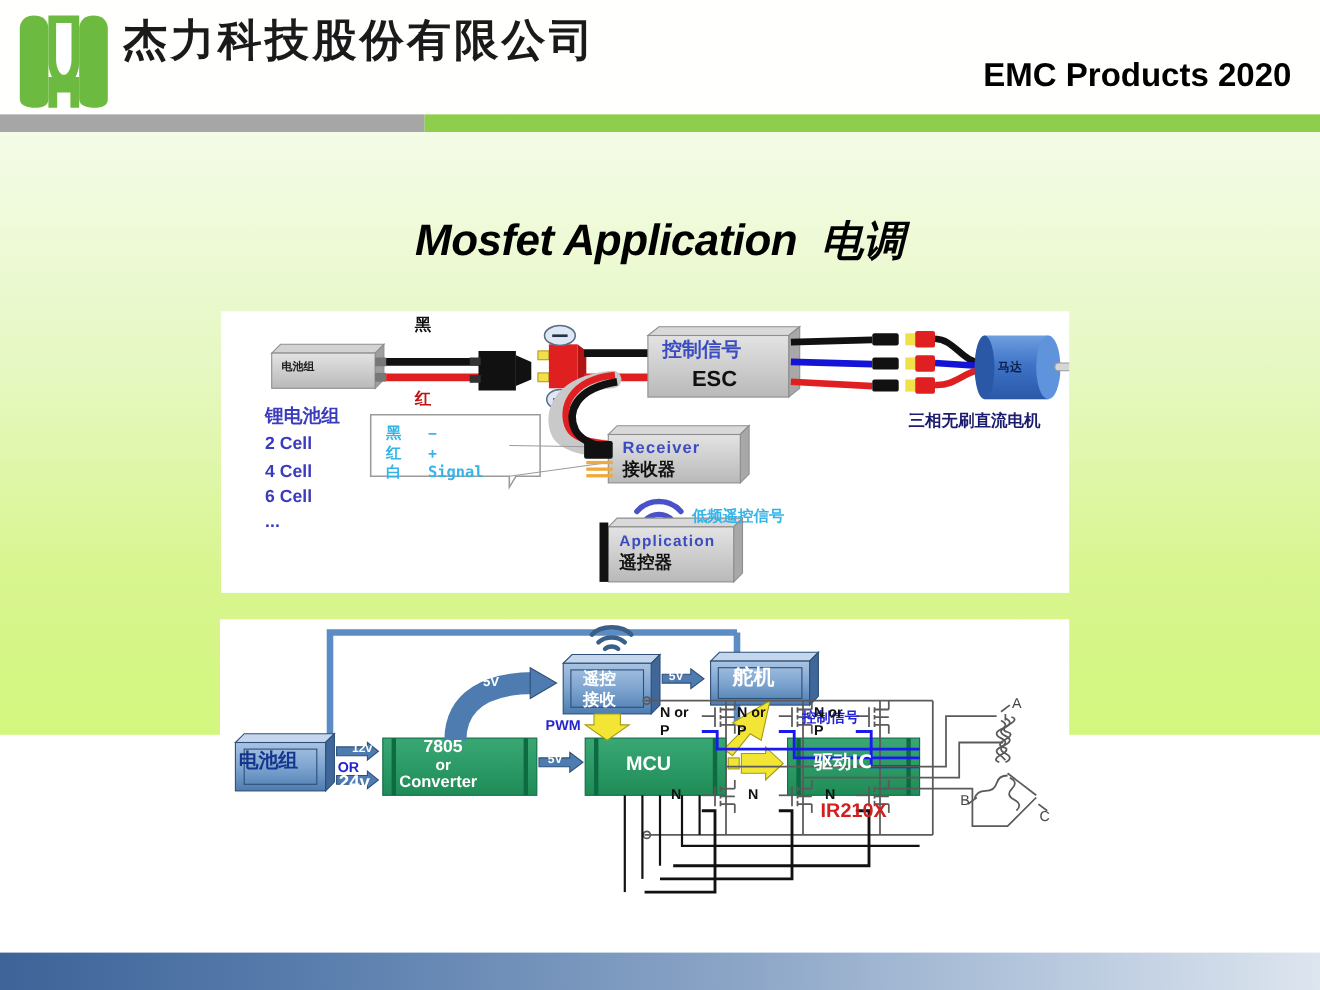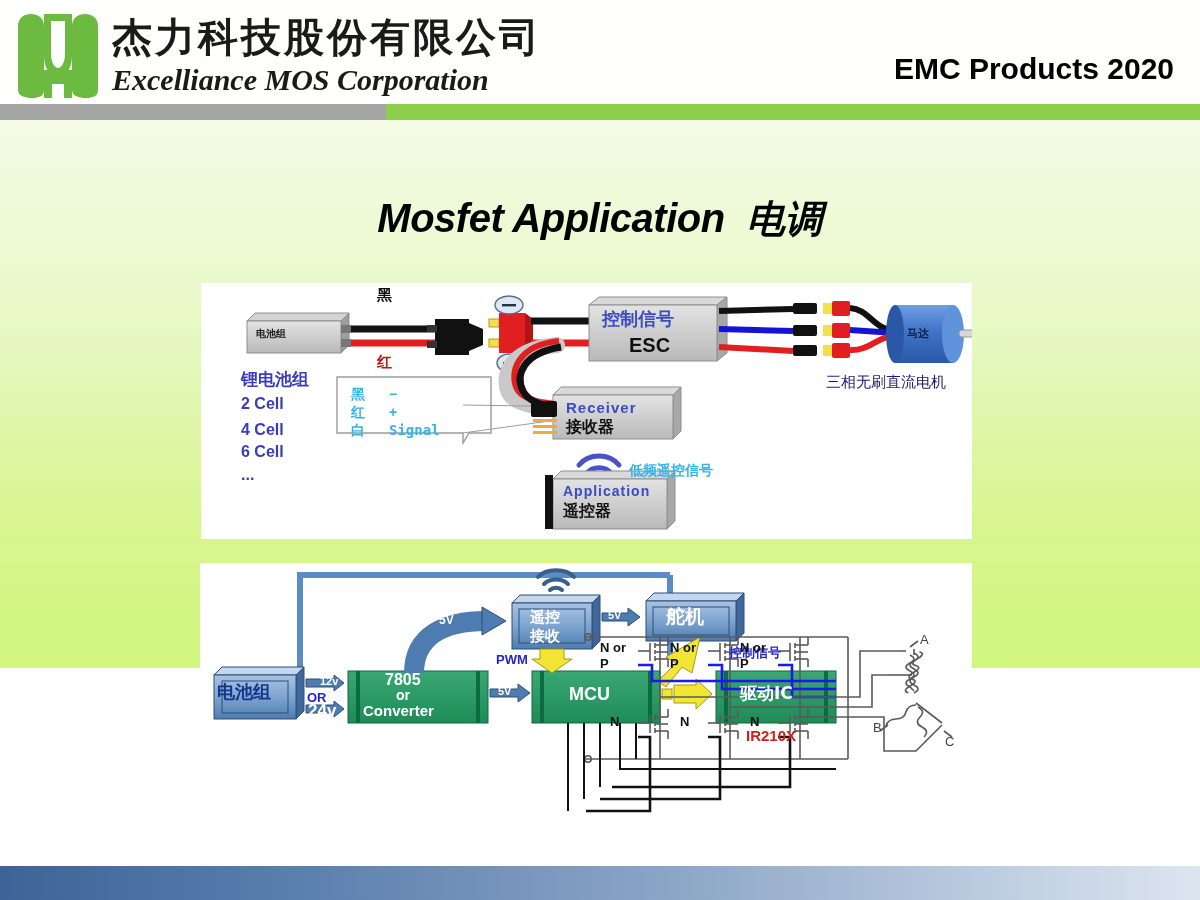--- a/index.html
+++ b/index.html
@@ -79,21 +79,21 @@
   
   .lbl { position: absolute; white-space: nowrap; line-height: 1; }
   .cn { font-family: "DejaVu Sans", sans-serif; }
 
   
   .d1-batt-txt { font-family:"DejaVu Sans",sans-serif; font-size:10px; font-weight:700; color:#1b1b1b; }
   .d1-blue { color:#3b3bbd; font-weight:700; }
   .d1-legend { color:#35b4e8; font-weight:700; }
   .d1-esc-cn { color:#3b4cc0; font-weight:700; }
   .d1-esc-en { color:#101010; font-weight:700; }
-  .d1-motor { color:#1c1c6e; font-weight:400; font-size:11px;text-align:right; }
+  .d1-motor { color:#1c1c6e; font-weight:700; font-size:11px;text-align:right; }
   .d1-recv-en { color:#3b4cc0; font-weight:700; }
   .d1-recv-cn { color:#111; font-weight:700; }
   .d1-sig { color:#35b4e8; font-weight:700; }
 
   
   .d2-white { color:#ffffff; font-weight:700; }
   .d2-blue { color:#15358c; font-weight:700; }
   .d2-bluelbl { color:#2424cf; font-weight:700; }
   .d2-red { color:#d01f1f; font-weight:700; }
   .d2-dark { color:#111; font-weight:700; }
@@ -112,21 +112,20 @@
       <path d="M6 14 C6 6 12 2 19 2 C26 2 32 6 32 14 L32 78 C32 84 27 86 20 86 C13 86 6 84 6 78 Z" fill="#6cba3f"></path>
       <path d="M60 14 C60 6 66 2 73 2 C80 2 86 6 86 14 L86 78 C86 84 81 86 74 86 C67 86 60 84 60 78 Z" fill="#6cba3f"></path>
       <path d="M32 2 L60 2 L60 44 C60 58 52 66 46 66 C40 66 32 58 32 44 Z" fill="#6cba3f"></path>
       <path d="M39 9 L53 9 L53 42 C53 51 49 56 46 56 C43 56 39 51 39 42 Z" fill="#ffffff"></path>
       <path d="M32 58 L60 58 L60 86 L52 86 L52 72 L40 72 L40 86 L32 86 Z" fill="#6cba3f"></path>
     </svg>
   </div>
 
   <div class="brand">
     <div class="brand-cn">杰力科技股份有限公司</div>
-    <div class="brand-en">Excelliance MOS Corporation</div>
   </div>
 
   <div class="header-right">EMC Products 2020</div>
 
   <div class="slide-title">
     <span class="t-en">Mosfet Application</span><span class="t-cn">电调</span>
   </div>
 
   <div class="panel" id="panel-1">
     <div class="panel-inner">
@@ -539,21 +538,21 @@
 
       <div class="lbl d2-white" style="left:408px; top:47px; font-size:11px;">5V</div>
 
       <div class="lbl cn d2-white" style="left:466px; top:44px; font-size:19px;">舵机</div>
 
       <div class="lbl d2-bluelbl" style="left:296px; top:90px; font-size:13px;">PWM</div>
 
       <div class="lbl cn d2-bluelbl" style="left:501px; top:83px; font-size:13px;margin-left:28px;">控制信号</div>
 
       <div class="lbl cn d2-white" style="left:540px; top:122px; font-size:17px;">驱动IC</div>
-      <div class="lbl d2-red" style="left:546px; top:165px; font-size:15px;">IR210X</div>
+      <div class="lbl d2-red" style="left:546px; top:165px; font-size:18px;">IR210X</div>
 
       <div class="lbl d2-dark" style="left:400px; top:78px; font-size:13px;">N or</div>
       <div class="lbl d2-dark" style="left:400px; top:94px; font-size:13px;">P</div>
       <div class="lbl d2-dark" style="left:470px; top:78px; font-size:13px;">N or</div>
       <div class="lbl d2-dark" style="left:470px; top:94px; font-size:13px;">P</div>
       <div class="lbl d2-dark" style="left:540px; top:78px; font-size:13px;">N or</div>
       <div class="lbl d2-dark" style="left:540px; top:94px; font-size:13px;">P</div>
 
       <div class="lbl d2-dark" style="left:410px; top:152px; font-size:13px;">N</div>
       <div class="lbl d2-dark" style="left:480px; top:152px; font-size:13px;">N</div>

